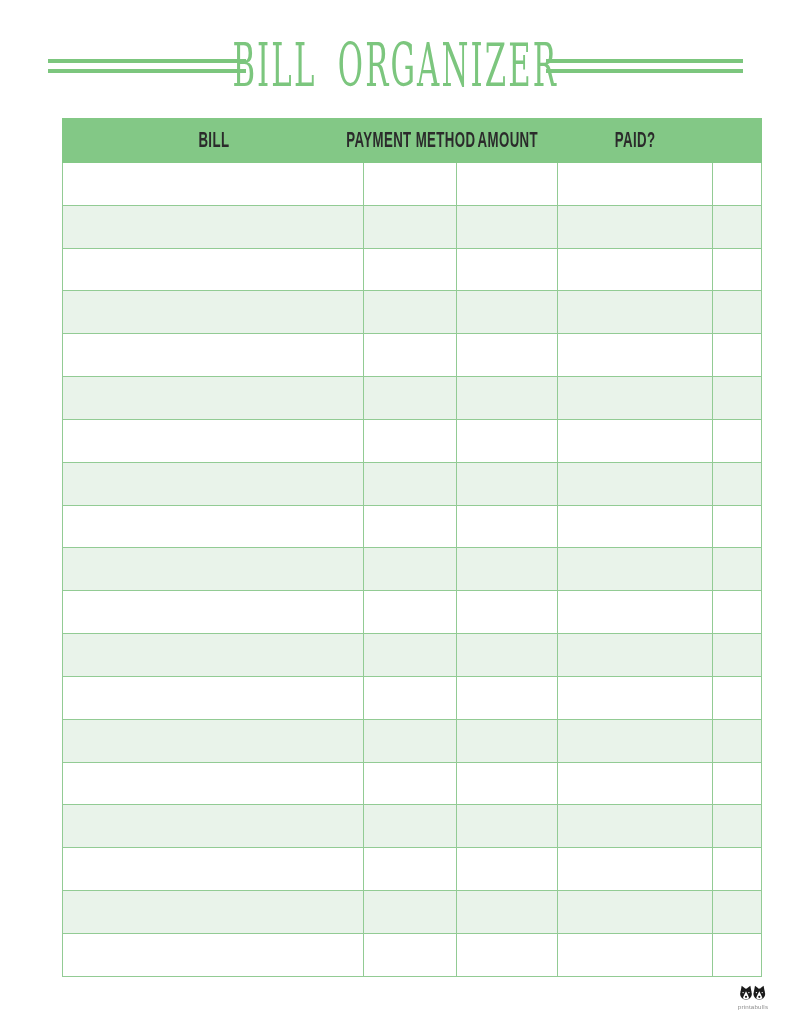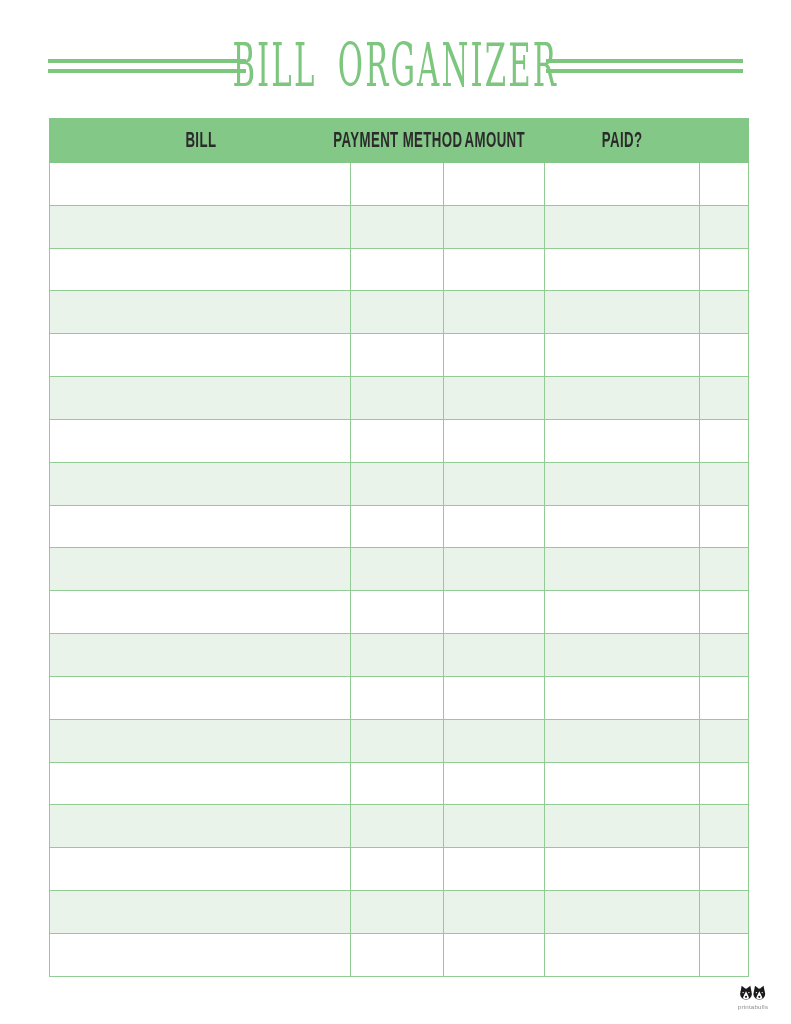--- a/index.html
+++ b/index.html
@@ -41,21 +41,21 @@
     white-space: nowrap;
     letter-spacing: 4px;
     word-spacing: 18px;
     transform: scale(0.53, 1.02);
     transform-origin: center center;
   }
 
   
   .bill-table {
     position: absolute;
-    left: 49px; top: 118px;
+    left: 62px; top: 118px;
     width: 700px;
   }
   .thead {
     box-sizing: border-box;
     width: 700px; height: 45px;
     background: #83c886;
     display: grid;
     grid-template-columns: 301px 93px 101px 155px 47px;
     border-left: 1.5px solid transparent;
     border-right: 1.5px solid transparent;

